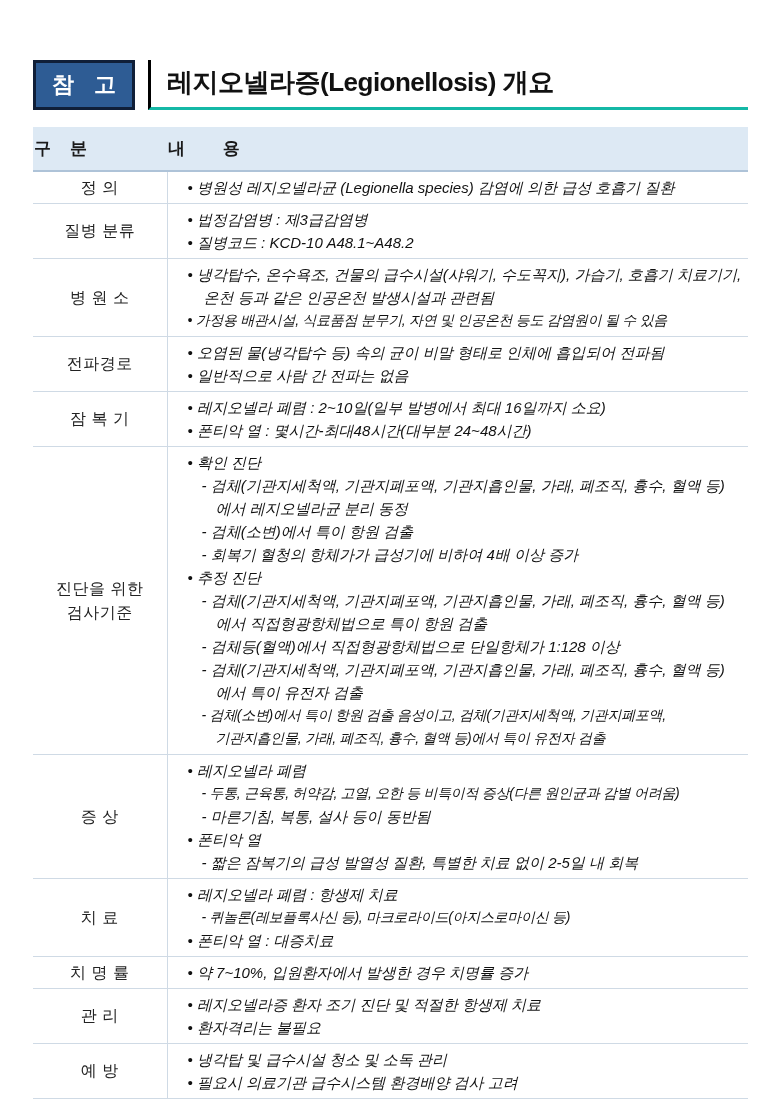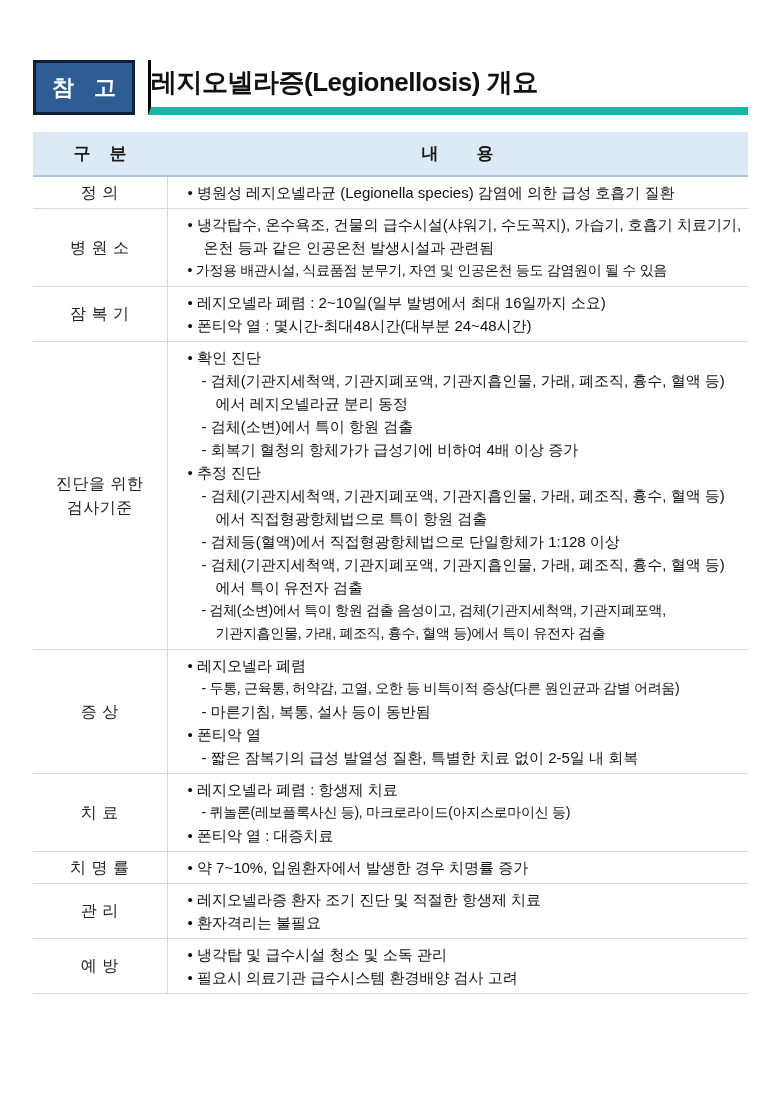--- a/index.html
+++ b/index.html
@@ -14,45 +14,45 @@
   .header-row{display:flex;align-items:stretch;}
   .badge{
     width:102px;min-height:40px;
     background:#2e5c94;border:3px solid #101f38;
     display:flex;align-items:center;justify-content:center;
     color:#fff;font-size:22px;font-weight:bold;letter-spacing:7px;text-indent:7px;
     box-sizing:border-box;
   }
   .title-wrap{
     flex:1;margin-left:13px;
-    border-left:3px solid #000;border-bottom:8px solid #14b8a6;
-    padding:5px 0 7px 0;
+    border-left:3px solid #000;border-bottom:3px solid #14b8a6;
+    padding:5px 0 7px 16px;
     display:flex;align-items:center;
   }
   .title{font-size:26px;font-weight:800;letter-spacing:-0.5px;}
 
   
   table.summary{
     margin-top:17px;width:100%;border-collapse:collapse;table-layout:fixed;
   }
   thead th{
     background:#dde9f4;height:41px;
     font-size:17px;font-weight:700;color:#1a1a1a;
-    white-space:pre;text-align:center;vertical-align:middle;
+    white-space:pre;text-align:left;vertical-align:middle;
     border-bottom:2px solid #aec3d8;
   }
   th.col1{width:132px;}
   tbody td{border-bottom:1px solid #cfdae5;vertical-align:middle;}
   td.label{
     border-right:1px solid #cfdae5;
     text-align:center;font-size:16px;color:#222;
     white-space:pre-line;line-height:24px;letter-spacing:0.5px;
   }
   td.content{padding:4px 4px 4px 6px;}
-  .item{font-size:15px;line-height:23px;color:#111;word-break:keep-all;overflow-wrap:break-word;}
+  .item{font-size:15px;line-height:23px;color:#111;word-break:keep-all;overflow-wrap:break-word;font-style:italic;}
   .item.b{padding-left:30px;text-indent:-16px;}
   .item.d{padding-left:42px;text-indent:-14px;}
   .item.small{font-size:14px;letter-spacing:-0.3px;}
 </style>
 </head>
 <body>
 
 <div class="page">
 
   <div class="header-row">
@@ -70,24 +70,38 @@
       </tr>
     </thead>
     <tbody>
         <tr>
           <td class="label">정  의</td>
           <td class="content">
             <div class="item b">• 병원성 레지오넬라균 (Legionella species) 감염에 의한 급성 호흡기 질환</div>
           </td>
         </tr>
         <tr>
+          <td class="label">질병 분류</td>
+          <td class="content">
+            <div class="item b">• 법정감염병 : 제3급감염병</div>
+            <div class="item b">• 질병코드 : KCD-10 A48.1~A48.2</div>
+          </td>
+        </tr>
+        <tr>
           <td class="label">병 원 소</td>
           <td class="content">
             <div class="item b">• 냉각탑수, 온수욕조, 건물의 급수시설(샤워기, 수도꼭지), 가습기, 호흡기 치료기기, 온천 등과 같은 인공온천 발생시설과 관련됨</div>
             <div class="item b small">• 가정용 배관시설, 식료품점 분무기, 자연 및 인공온천 등도 감염원이 될 수 있음</div>
+          </td>
+        </tr>
+        <tr>
+          <td class="label">전파경로</td>
+          <td class="content">
+            <div class="item b">• 오염된 물(냉각탑수 등) 속의 균이 비말 형태로 인체에 흡입되어 전파됨</div>
+            <div class="item b">• 일반적으로 사람 간 전파는 없음</div>
           </td>
         </tr>
         <tr>
           <td class="label">잠 복 기</td>
           <td class="content">
             <div class="item b">• 레지오넬라 폐렴 : 2~10일(일부 발병에서 최대 16일까지 소요)</div>
             <div class="item b">• 폰티악 열 : 몇시간-최대48시간(대부분 24~48시간)</div>
           </td>
         </tr>
         <tr>

